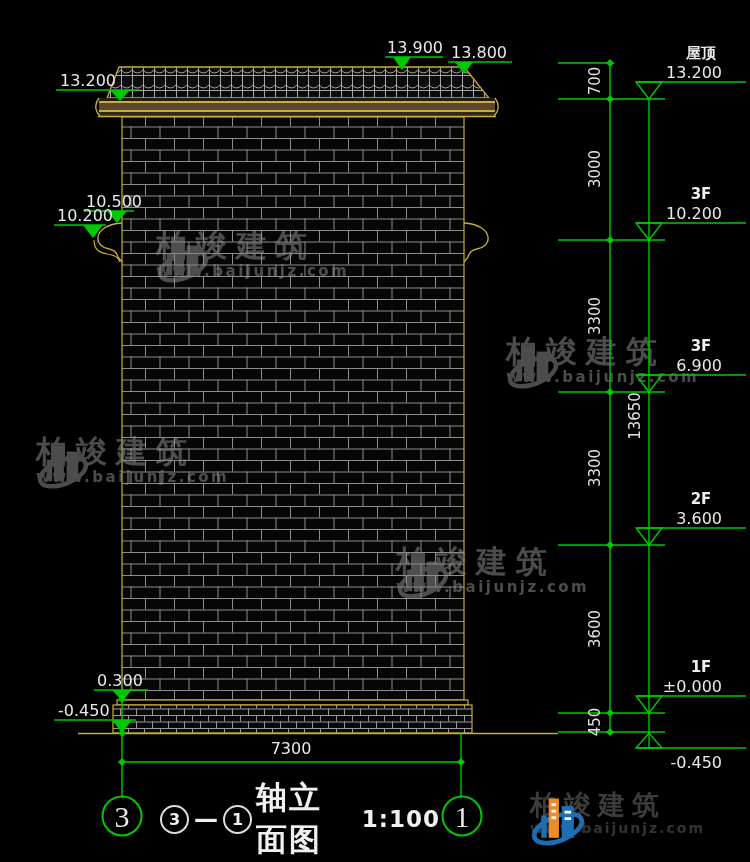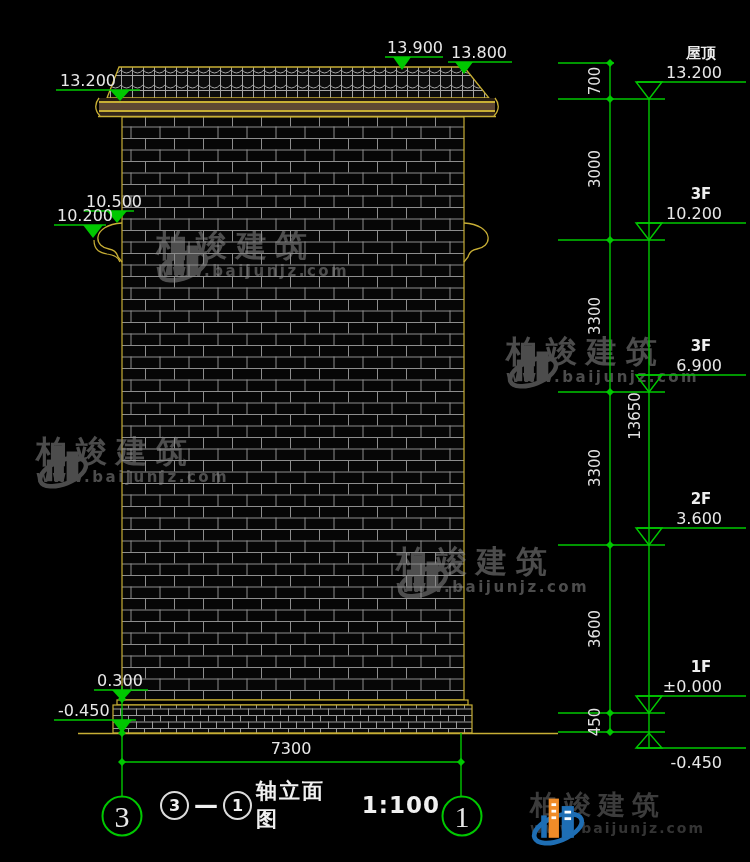--- a/index.html
+++ b/index.html
@@ -16,21 +16,21 @@
   .dimtxt{fill:#e2e2e2;font-size:15px;font-family:"DejaVu Sans",sans-serif;}
   .dimtxt-lg{fill:#e8e8e8;font-size:16px;font-family:"DejaVu Sans",sans-serif;}
   .floortxt{fill:#efefef;font-size:15px;font-weight:bold;font-family:"DejaVu Sans",sans-serif;}
   .axisnum{fill:#e8e8e8;font-size:30px;font-family:"Liberation Serif",serif;}
   #title-block{position:absolute;z-index:4;left:160px;top:777px;width:280px;}
   .tb-row{display:flex;align-items:center;gap:4px;color:#f0f0f0;}
   .tb-circle{display:inline-flex;align-items:center;justify-content:center;
              width:25px;height:25px;border:2px solid #dcdcdc;border-radius:50%;
              font-size:16px;font-weight:bold;color:#f0f0f0;flex:0 0 auto;}
   .tb-dash{font-size:24px;font-weight:bold;margin:0 1px;}
-  .tb-title{font-size:21px;font-weight:bold;letter-spacing:2px;}
+  .tb-title{font-size:31px;font-weight:bold;letter-spacing:2px;}
   .tb-scale{font-size:23px;font-weight:bold;margin-left:28px;letter-spacing:1px;}
   #brand-logo{position:absolute;z-index:4;left:530px;top:791px;display:flex;align-items:center;gap:7px;}
   .logo-text{display:flex;flex-direction:column;line-height:1;}
   .logo-brand{font-size:27px;font-weight:bold;letter-spacing:7px;color:#3c3c3c;}
   .logo-site{font-size:14px;font-weight:bold;letter-spacing:2px;color:#343434;margin-top:3px;}
 </style>
 </head>
 <body>
 
 <div id="stage">

